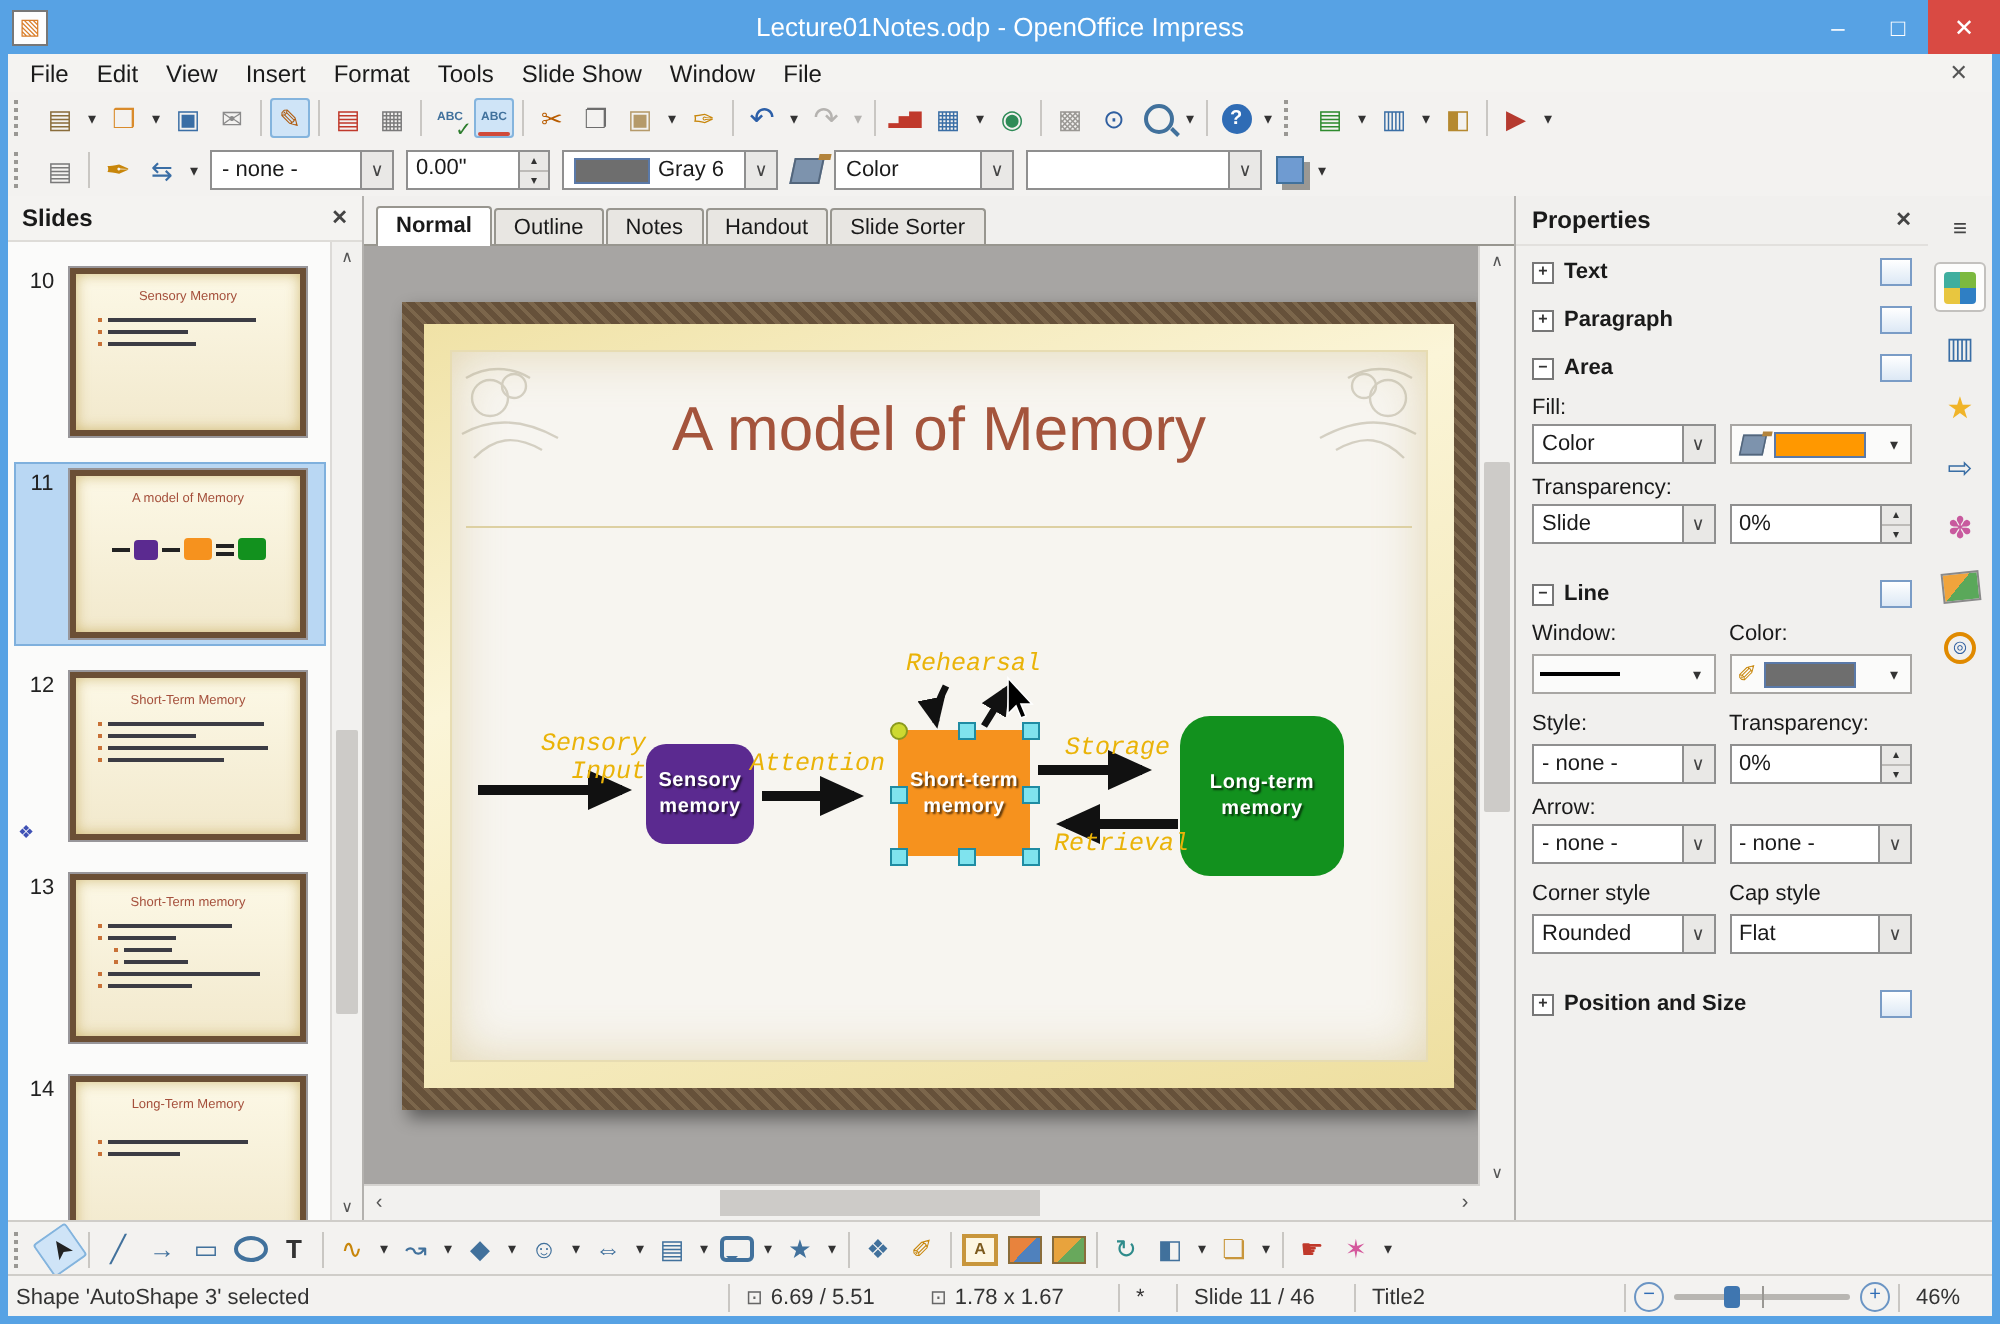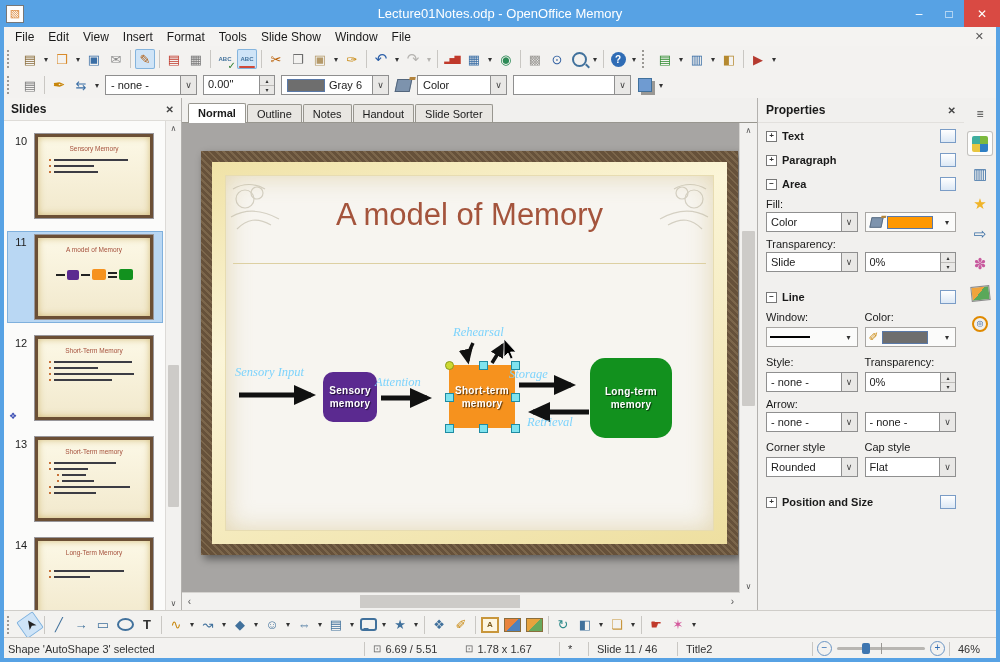--- a/index.html
+++ b/index.html
@@ -90,21 +90,21 @@
   .canvas .tex{position:absolute;inset:0;background:repeating-linear-gradient(45deg,rgba(255,230,180,.14) 0 2px,transparent 2px 5px);}
   .canvas .gold{position:absolute;inset:11px;background:linear-gradient(160deg,#f0e2a6,#fbf5d8 35%,#eedfa0);}
   .canvas .paper{position:absolute;inset:24px;background:#f7f5f0;box-shadow:inset 0 0 0 1px #e7dcb2, inset 0 0 26px rgba(199,174,96,.45);}
   .slide-title{position:absolute;left:40px;right:40px;top:46px;text-align:center;font-size:31px;color:#a4543c;z-index:2;}
   .tdivider{position:absolute;left:32px;right:32px;top:112px;height:1px;background:#ddd0a2;z-index:2;}
   .flourish{position:absolute;z-index:2;opacity:.45;}
   .node{position:absolute;color:#fff;font-weight:bold;font-size:10px;line-height:1.3;display:flex;align-items:center;justify-content:center;text-align:center;text-shadow:1px 1px 1px rgba(0,0,0,.65);letter-spacing:.3px;z-index:3;padding:2px;box-sizing:border-box;}
   .n-sensory{left:122px;top:221px;width:54px;height:50px;background:#5b2a90;border-radius:10px;}
   .n-short{left:248px;top:214px;width:66px;height:63px;background:#f6921e;border-radius:4px;}
   .n-long{left:389px;top:207px;width:82px;height:80px;background:#12911e;border-radius:15px;}
-  .flab{position:absolute;font-family:Liberation Serif, serif;font-style:italic;font-size:12.5px;color:#7dd3fc;z-index:4;text-align:left;}
+  .flab{position:absolute;font-family:Liberation Mono, monospace;font-style:italic;font-size:12.5px;color:#eab308;z-index:4;text-align:right;}
   .handle{position:absolute;width:7px;height:7px;background:#7fe3ee;border:1px solid #1f8ca3;z-index:5;}
   .handle.adj{background:#cdd931;border-color:#8a9a1e;border-radius:50%;}
   .arrows-svg{position:absolute;left:0;top:0;z-index:3;}
   
   .props{position:absolute;left:757px;top:98px;width:207px;bottom:52px;background:#f1f0ee;border-left:1px solid #b3b1ae;box-sizing:border-box;font-size:11px;}
   .props-head{height:24px;display:flex;align-items:center;font-weight:bold;font-size:12px;padding:0 8px;border-bottom:1px solid #e2e0dd;}
   .props-close{margin-left:auto;font-size:10px;color:#444;}
   .sec{display:flex;align-items:center;gap:5px;padding:6px 8px 4px;font-weight:bold;font-size:11px;}
   .pm{width:9px;height:9px;border:1px solid #777;background:#fff;font-size:8px;line-height:8px;text-align:center;color:#333;flex:none;}
   .dlg{margin-left:auto;width:14px;height:12px;border:1px solid #7a9cc6;background:linear-gradient(#ffffff,#dce8f5);flex:none;}
@@ -144,21 +144,21 @@
   .ztick{position:absolute;left:50%;top:-4px;width:1px;height:11px;background:#9a9894;}
   .zthumb{position:absolute;left:28%;top:-4px;width:8px;height:11px;background:#3f76b0;border-radius:2px;}
 </style>
 </head>
 <body>
 
 <div id="app">
 
   <div class="titlebar">
     <span class="appicon">▧</span>
-    <span class="title-text">Lecture01Notes.odp - OpenOffice Memory</span>
+    <span class="title-text">Lecture01Notes.odp - OpenOffice Impress</span>
     <span class="winbtns">
       <span class="wbtn">–</span>
       <span class="wbtn">□</span>
       <span class="wbtn close">✕</span>
     </span>
   </div>
   <div class="edge edge-l"></div>
   <div class="edge edge-r"></div>
   <div class="edge edge-b"></div>
 
@@ -407,21 +407,21 @@
           <path d="M318 234 H370" stroke="#111" stroke-width="5" marker-end="url(#ah)"></path>
           <path d="M388 261 H332" stroke="#111" stroke-width="5" marker-end="url(#ah)"></path>
           <path d="M272 192 C268 200 266 205 267 210" fill="none" stroke="#111" stroke-width="3.5" marker-end="url(#ah)"></path>
           <path d="M291 212 C296 204 299 199 302 194" fill="none" stroke="#111" stroke-width="3.5" marker-end="url(#ah)"></path>
           <path d="M303 188 L303 206 L307 202 L309.5 208 L312 207 L309.5 201 L315 201 Z" fill="#000" stroke="#fff" stroke-width="0.8"></path>
         </svg>
 
         <div class="flab" style="left:252px;top:174px;width:66px">Rehearsal</div>
         <div class="flab" style="left:34px;top:214px;width:88px">Sensory Input</div>
         <div class="flab" style="left:174px;top:224px;width:64px">Attention</div>
-        <div class="flab" style="left:308px;top:216px;width:60px">Storage</div>
+        <div class="flab" style="left:324px;top:216px;width:60px">Storage</div>
         <div class="flab" style="left:326px;top:264px;width:64px">Retrieval</div>
 
         <div class="node n-sensory">Sensory memory</div>
         <div class="node n-short">Short-term memory</div>
         <div class="node n-long">Long-term memory</div>
 
         <span class="handle adj" style="left:244px;top:210px"></span>
         <span class="handle" style="left:278px;top:210px"></span>
         <span class="handle" style="left:310px;top:210px"></span>
         <span class="handle" style="left:244px;top:242px"></span>

